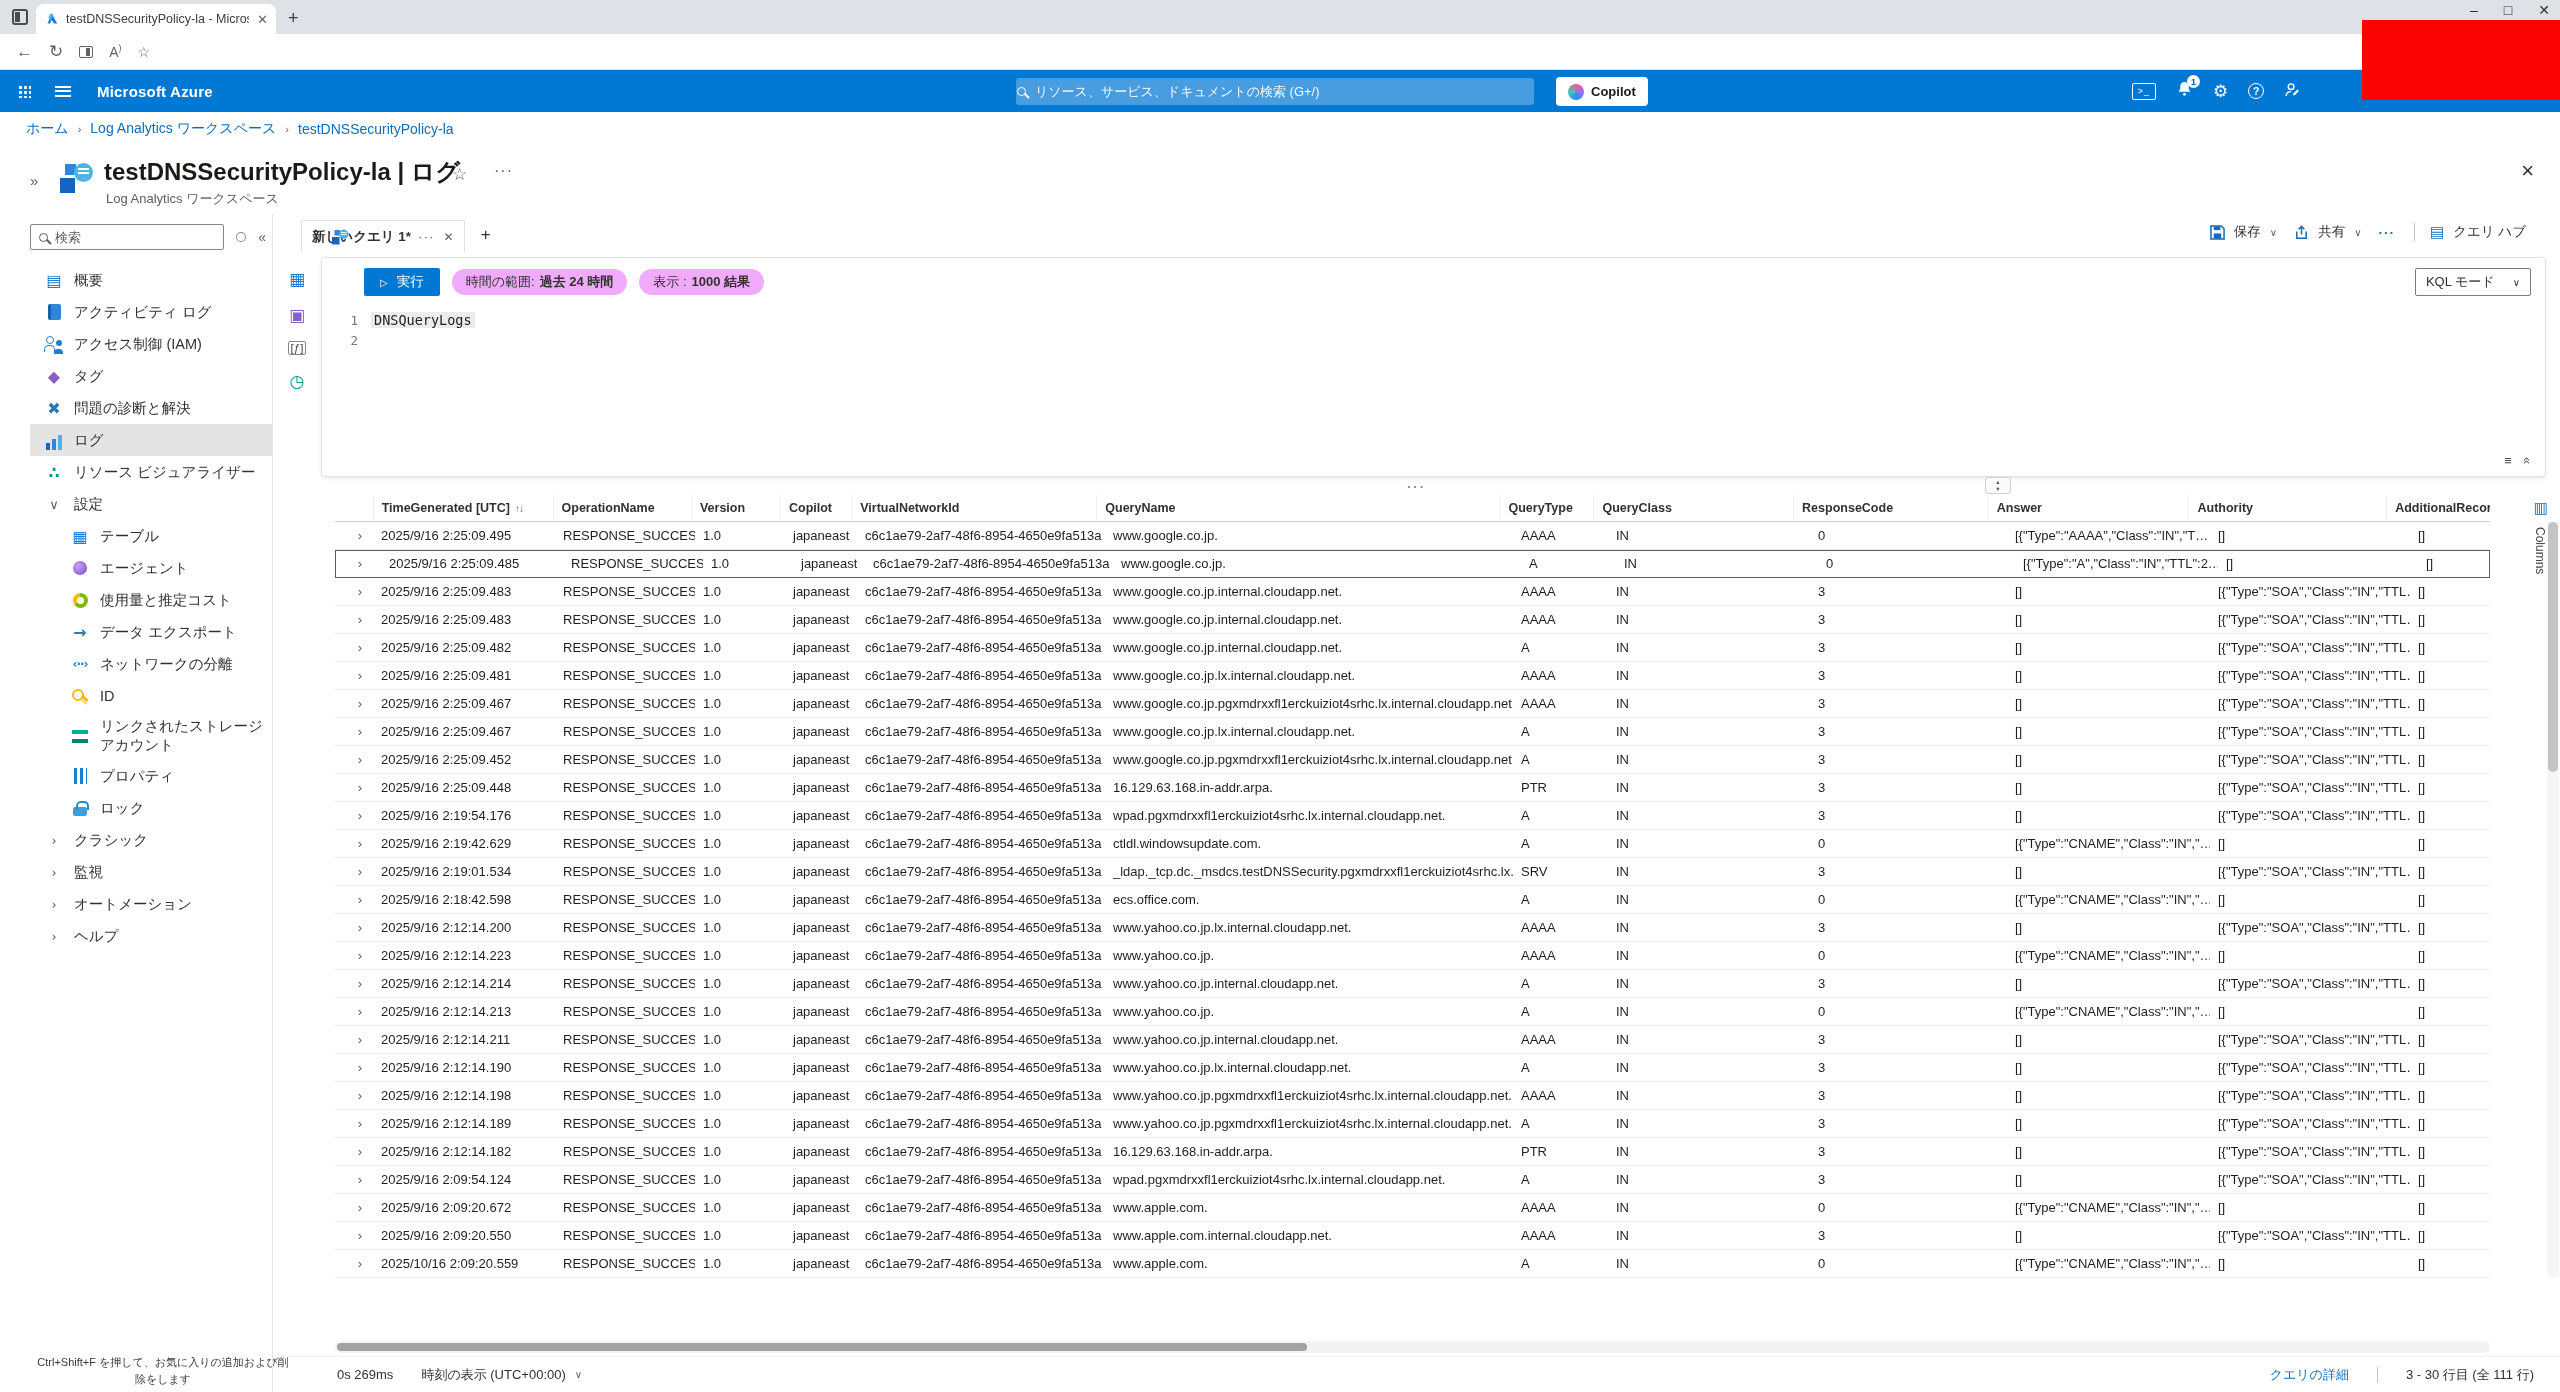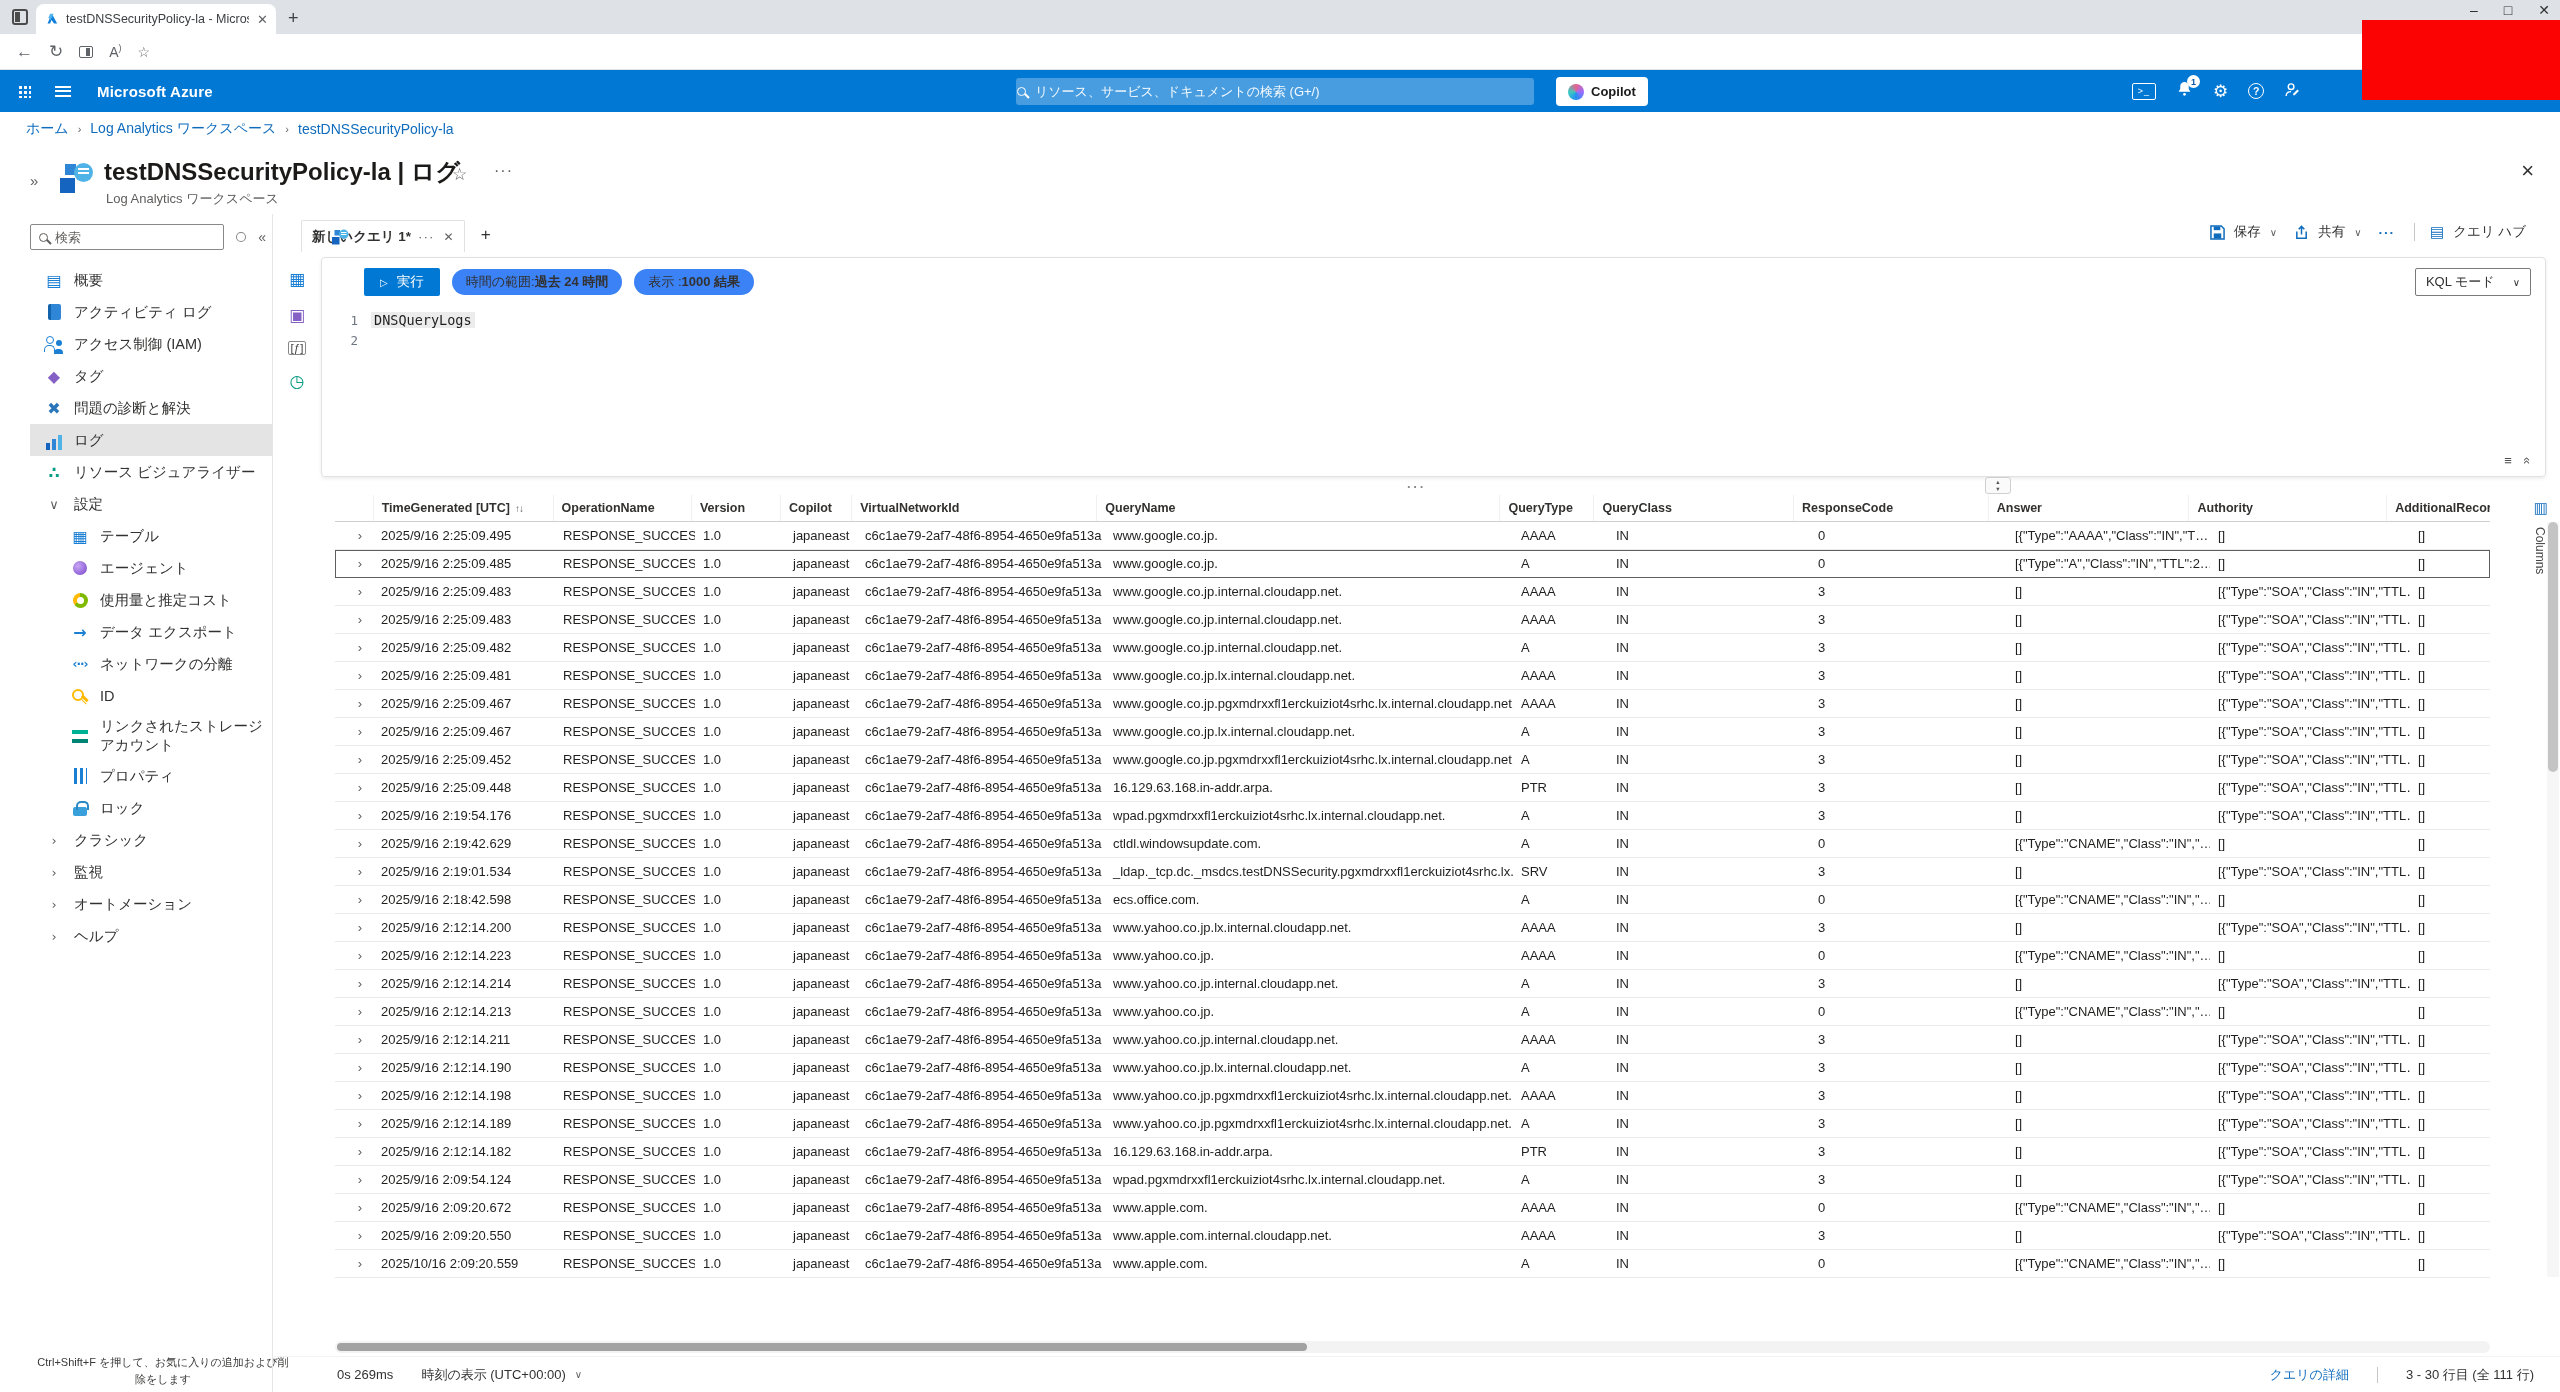--- a/index.html
+++ b/index.html
@@ -116,21 +116,21 @@
   .hub-ic{color:#0f6cbd;font-size:15px;font-family:"DejaVu Sans",sans-serif}
 
   .workarea{display:flex;margin-top:5px}
   .icon-rail{width:48px;display:flex;flex-direction:column;align-items:center;gap:16px;padding-top:12px;flex:none}
   .ir{font-size:17px;font-family:"DejaVu Sans",sans-serif}
   .ir-fx{font-size:11.5px;color:#444;border:1px solid #888;border-radius:2px;padding:0 2px}
   .card{flex:1;margin-right:14px;border:1px solid #e1e1e1;border-radius:4px;box-shadow:0 1.6px 3.6px rgba(0,0,0,.07);height:220px;position:relative;padding:10px 14px 0 6px}
   .toolbar{display:flex;align-items:center;gap:12px;padding-left:36px}
   .run-btn{background:#0078d4;color:#fff;height:28px;padding:0 16px;border:none;border-radius:2px;display:flex;align-items:center;gap:9px;font-size:13.5px;font-family:inherit}
   .run-btn .tri{font-size:10px}
-  .pill{background:#3b82f6;height:26px;border-radius:13px;display:flex;align-items:center;padding:0 14px;font-size:13px;color:#323130}
+  .pill{background:#f0abfc;height:26px;border-radius:13px;display:flex;align-items:center;padding:0 14px;font-size:13px;gap:5px;color:#323130}
   .pill b{font-weight:700}
   .kql{margin-left:auto;border:1px solid #7a7a7a;border-radius:2px;height:28px;display:flex;align-items:center;gap:18px;padding:0 10px;font-size:13px;background:#fff}
   .kql .chevd{font-size:10px;color:#323130}
   .editor{margin-top:14px;font-family:"DejaVu Sans Mono","Liberation Mono",monospace;font-size:13.5px}
   .eline{display:flex;height:20px;align-items:center}
   .lnum{width:30px;text-align:right;color:#6e7681;margin-right:13px;font-size:12.5px;flex:none}
   .code{background:#ececec;padding:0 3px;color:#1e1e1e}
   .editor-foot{position:absolute;right:14px;bottom:8px;display:flex;gap:12px;color:#4d4d4d;font-size:13px}
   .rot90{display:inline-block;transform:rotate(90deg)}
 
@@ -488,21 +488,21 @@
             <div class="td" style="width: 408px;">www.google.co.jp.</div>
             <div class="td" style="width: 95px;">AAAA</div>
             <div class="td" style="width: 202px;">IN</div>
             <div class="td" style="width: 197px;">0</div>
             <div class="td" style="width: 203px;">[{"Type":"AAAA","Class":"IN","T…</div>
             <div class="td" style="width: 200px;">[]</div>
             <div class="td" style="width: 105px;">[]</div>
           </div>
           <div class="tr sel">
             <div class="td exp" style="width: 38px;">›</div>
-            <div class="td" style="width: 182px;">2025/9/16 2:25:09.485</div>
+            <div class="td" style="width: 182px; margin-left: 8px;">2025/9/16 2:25:09.485</div>
             <div class="td" style="width: 140px;">RESPONSE_SUCCESS</div>
             <div class="td" style="width: 90px;">1.0</div>
             <div class="td" style="width: 72px;">japaneast</div>
             <div class="td" style="width: 248px;">c6c1ae79-2af7-48f6-8954-4650e9fa513a</div>
             <div class="td" style="width: 408px;">www.google.co.jp.</div>
             <div class="td" style="width: 95px;">A</div>
             <div class="td" style="width: 202px;">IN</div>
             <div class="td" style="width: 197px;">0</div>
             <div class="td" style="width: 203px;">[{"Type":"A","Class":"IN","TTL":2…</div>
             <div class="td" style="width: 200px;">[]</div>

